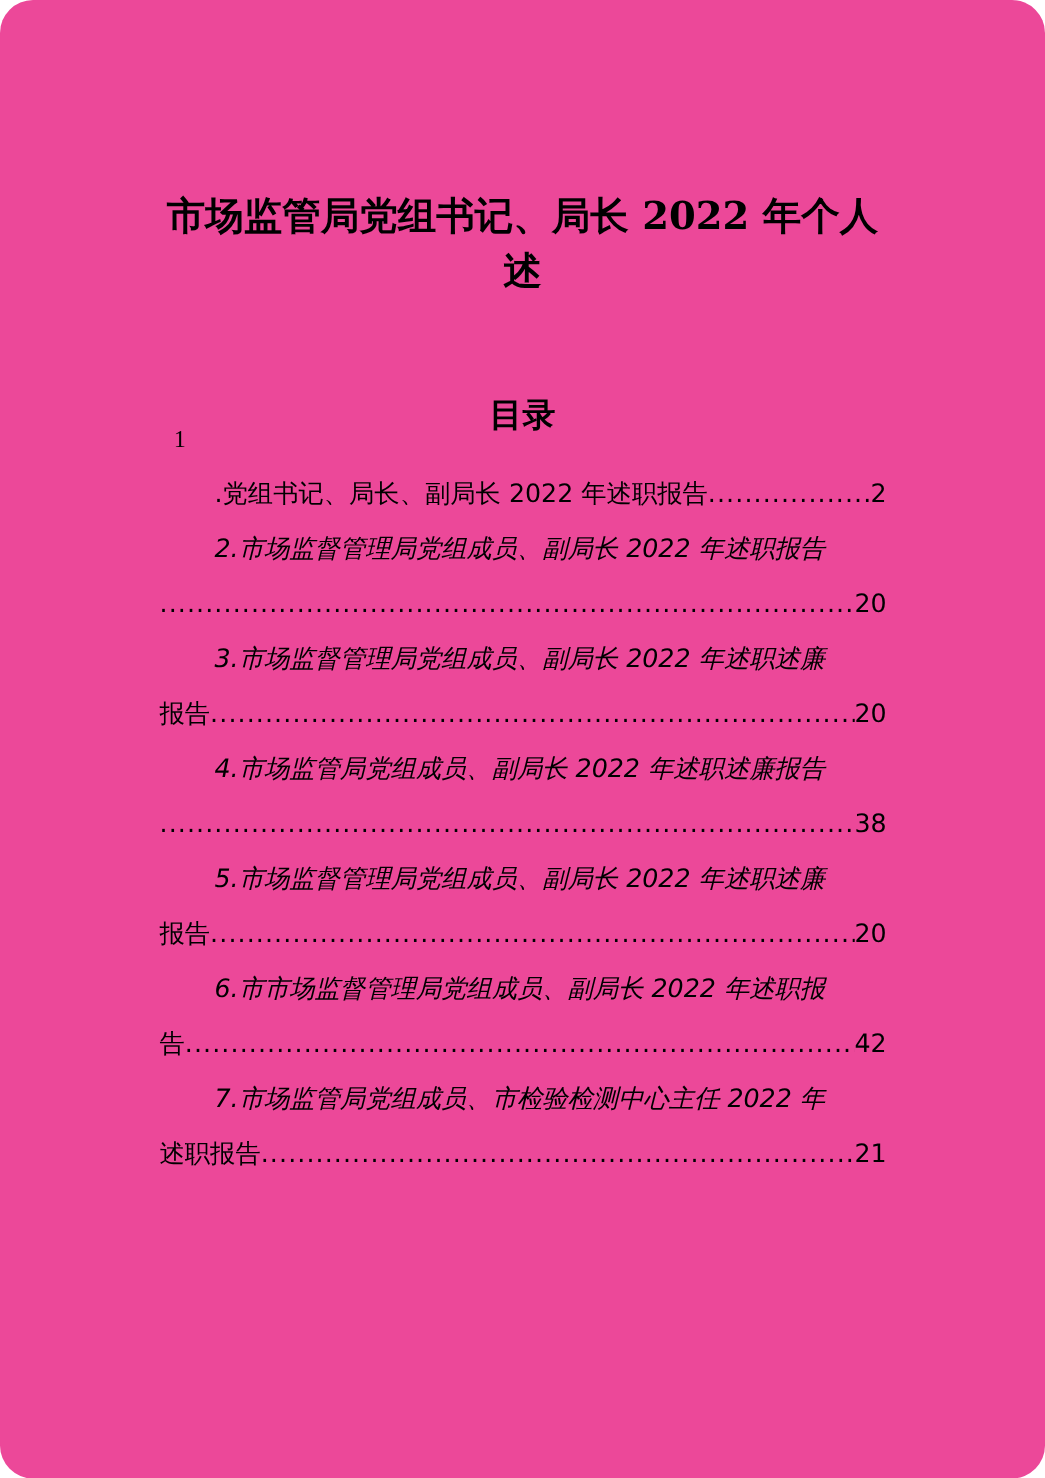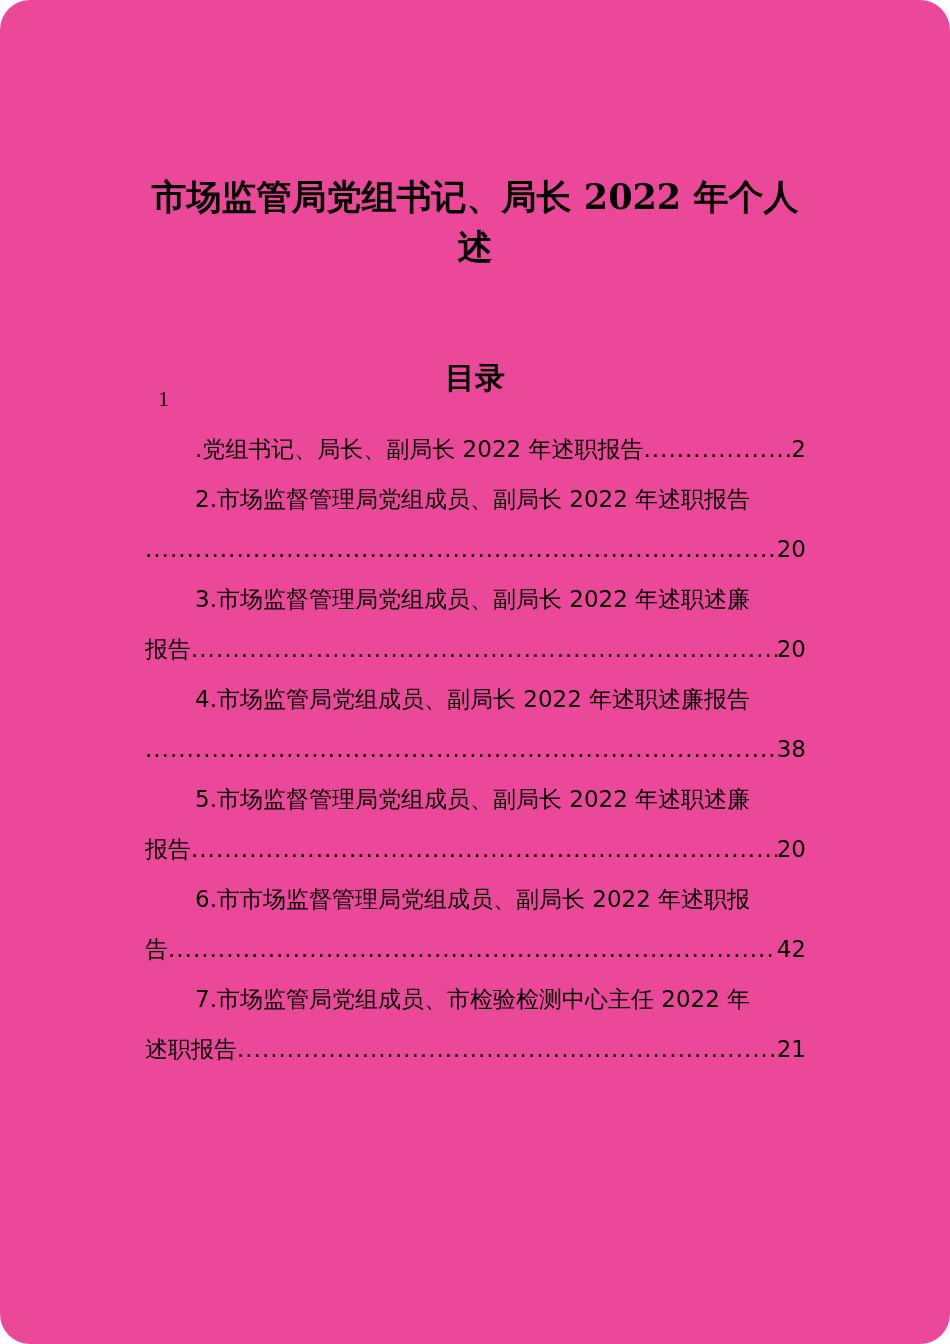--- a/index.html
+++ b/index.html
@@ -16,21 +16,21 @@
     font-size:30px; line-height:48px; text-align:center;margin-top:32px;
   }
   .stray-num {
     position:absolute; left:158px; top:384px;
     font-family:"Liberation Serif","DejaVu Serif",serif; font-size:22px; line-height:30px;
   }
   .toc { position:absolute; left:145px; width:661px; top:424px; }
   .entry {
     font-family:"DejaVu Sans","Liberation Sans",sans-serif; font-size:23px; line-height:50px;
   }
-  .entry .line1 { display:block; padding-left:50px; white-space:nowrap; overflow:hidden; text-align:justify; }
+  .entry .line1 { display:block; padding-left:50px; white-space:nowrap; overflow:hidden; text-align:justify;font-style:italic; }
   .entry .line2 { display:flex; align-items:baseline; white-space:nowrap; }
   .entry .single { display:flex; align-items:baseline; white-space:nowrap; padding-left:50px; }
   .entry .lead { flex:0 0 auto;text-align:right; }
   .entry .dots { flex:1 1 auto; overflow:hidden; white-space:nowrap; letter-spacing:1px; }
   .entry .dots::after { content:"................................................................................................................................................"; }
   .entry .page-num { flex:0 0 auto; }
 </style>
 </head>
 <body>
 

